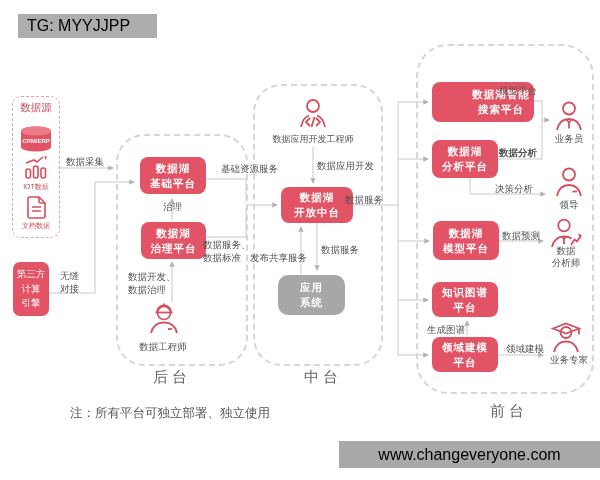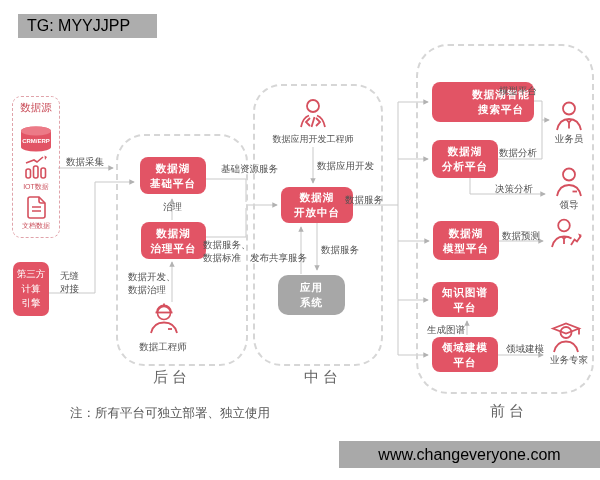--- a/index.html
+++ b/index.html
@@ -176,20 +176,22 @@
 
   <div class="icon" style="left:549px;top:218px;">
     <svg width="34" height="32" viewBox="0 0 34 32" fill="none" stroke="#d5505e" stroke-width="1.8">
       <circle cx="15" cy="7.5" r="5.8"></circle>
       <path d="M3,29 c2,-8.5 6.5,-10.5 12,-10.5 c3,0 5.5,0.5 7.5,2"></path>
       <path d="M13,18.5 l2,2.5 l2,-2.5 M15,21 v5"></path>
       <path d="M22,27 l3.5,-5.5 l2.5,2 l4,-6"></path>
       <path d="M29,15.5 l3.5,1.2 l-1.2,3.5" fill="#d5505e" stroke="none"></path>
     </svg>
   </div>
+  <div class="role-label" style="left:540px;top:245px;width:52px;">数据
+分析师</div>
 
   <div class="icon" style="left:547px;top:320px;">
     <svg width="38" height="36" viewBox="0 0 38 36" fill="none" stroke="#d5505e" stroke-width="1.8">
       <path d="M6,8.5 L19,3.5 L32,8.5 L19,13.5 Z"></path>
       <circle cx="19" cy="12.5" r="5.5"></circle>
       <path d="M32,8.5 v6"></path>
       <path d="M7,32 c2,-8.5 6.5,-10.5 12,-10.5 c5.5,0 10,2 12,10.5"></path>
     </svg>
   </div>
   <div class="role-label" style="left:540px;top:354px;width:58px;">业务专家</div>
@@ -201,21 +203,21 @@
   <div class="lbl" style="left:128px;top:271px;">数据开发、
 数据治理</div>
   <div class="lbl" style="left:221px;top:163px;">基础资源服务</div>
   <div class="lbl" style="left:203px;top:215px;margin-top:24px;">数据服务、
 数据标准</div>
   <div class="lbl" style="left:317px;top:160px;">数据应用开发</div>
   <div class="lbl" style="left:345px;top:194px;">数据服务</div>
   <div class="lbl" style="left:321px;top:244px;">数据服务</div>
   <div class="lbl" style="left:250px;top:252px;">发布共享服务</div>
   <div class="lbl" style="left:499px;top:85px;">模型平台</div>
-  <div class="lbl" style="left:499px;top:147px;">数据分析</div>
+  <div class="lbl" style="left:499px;top:147px;font-weight:bold;">数据分析</div>
   <div class="lbl" style="left:495px;top:183px;">决策分析</div>
   <div class="lbl" style="left:502px;top:230px;">数据预测</div>
   <div class="lbl" style="left:427px;top:324px;">生成图谱</div>
   <div class="lbl" style="left:506px;top:343px;">领域建模</div>
 
   <div class="abs banner" style="left:339px;top:441px;width:261px;height:27px;justify-content:center;background:#a9a9a9;">
     <span>www.changeveryone.com</span>
   </div>
 
   <div class="abs" style="left:70px;top:405px;font-size:12.5px;color:#565656;">注：所有平台可独立部署、独立使用</div>

